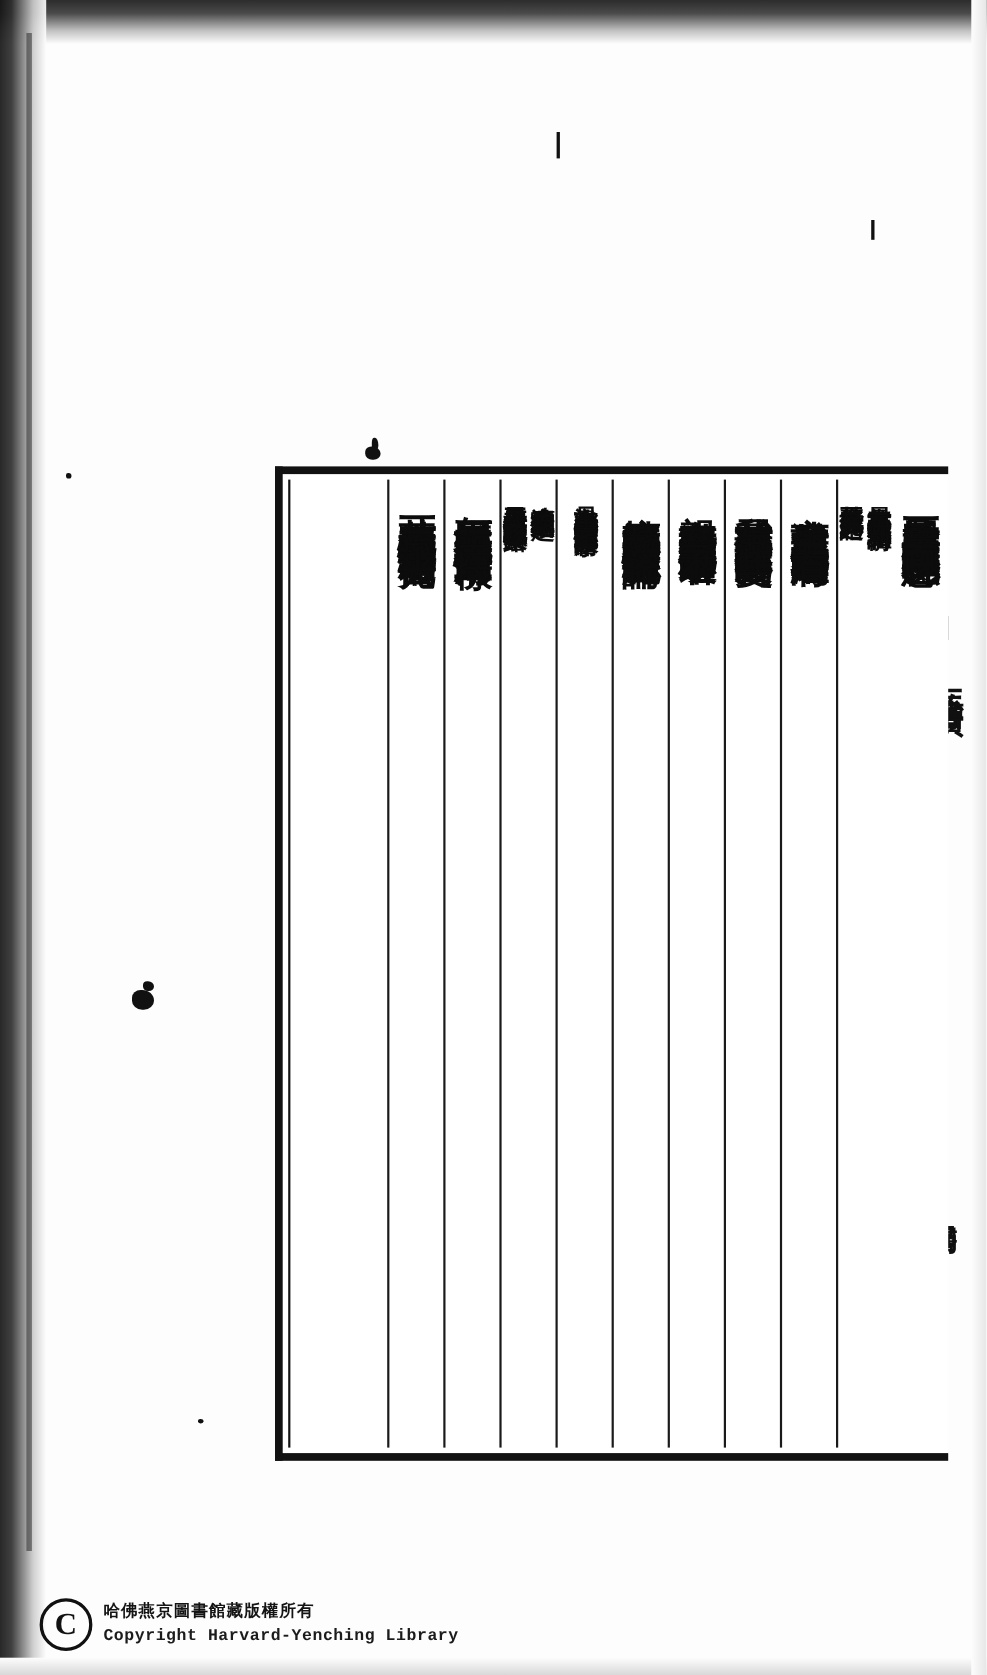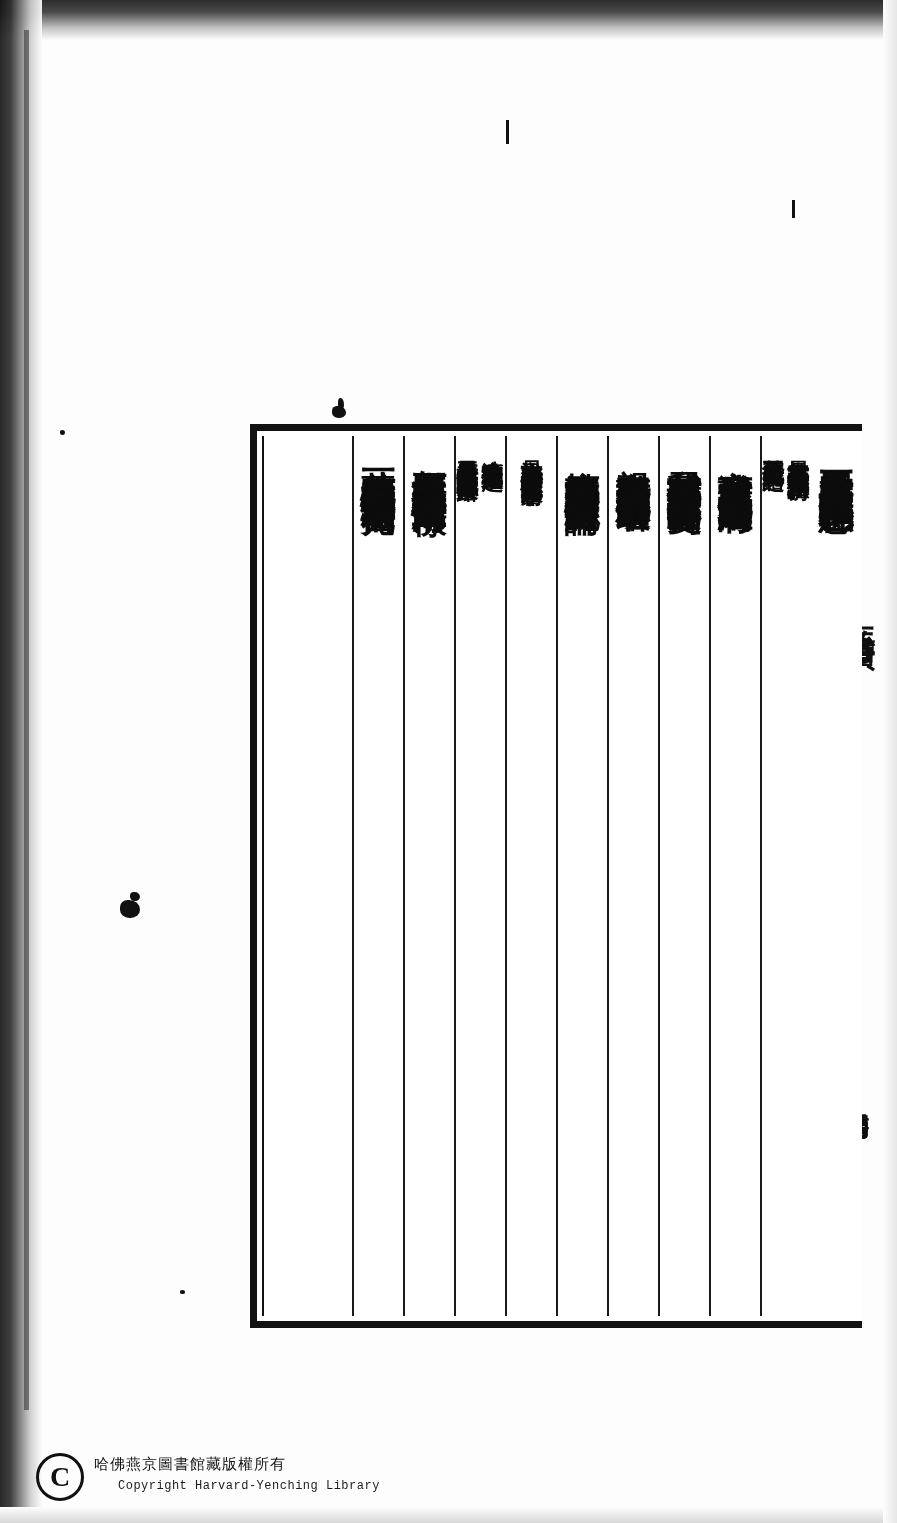--- a/index.html
+++ b/index.html
@@ -158,36 +158,35 @@
   }
   #stamp .cmark {
     width: 42px; height: 42px;
     border: 3px solid #111;
     border-radius: 50%;
     display: flex; align-items: center; justify-content: center;
     font-family: "Liberation Serif", serif;
     font-size: 28px; font-weight: 700; color: #111;
     line-height: 1;
   }
-  #stamp .lines { padding-top: 2px; }
+  #stamp .lines { padding-top: 2px; font-weight: bold; }
   #stamp .cn {
     font-family: "DejaVu Serif", serif;
     font-size: 15px;
     letter-spacing: 1px;
     color: #141414;
     white-space: nowrap;
   }
   #stamp .en {
     font-family: "Liberation Mono", monospace;
-    font-size: 12px;
+    font-size: 15px;
     letter-spacing: .5px;
     color: #1b1b1b;
     margin-top: 5px;
     white-space: nowrap;
-    margin-left: 24px;
   }
 </style>
 </head>
 <body>
 
 <div id="page">
 
   <div class="scan-edge-top"></div>
   <div class="scan-edge-left"></div>
   <div class="scan-edge-left2"></div>

